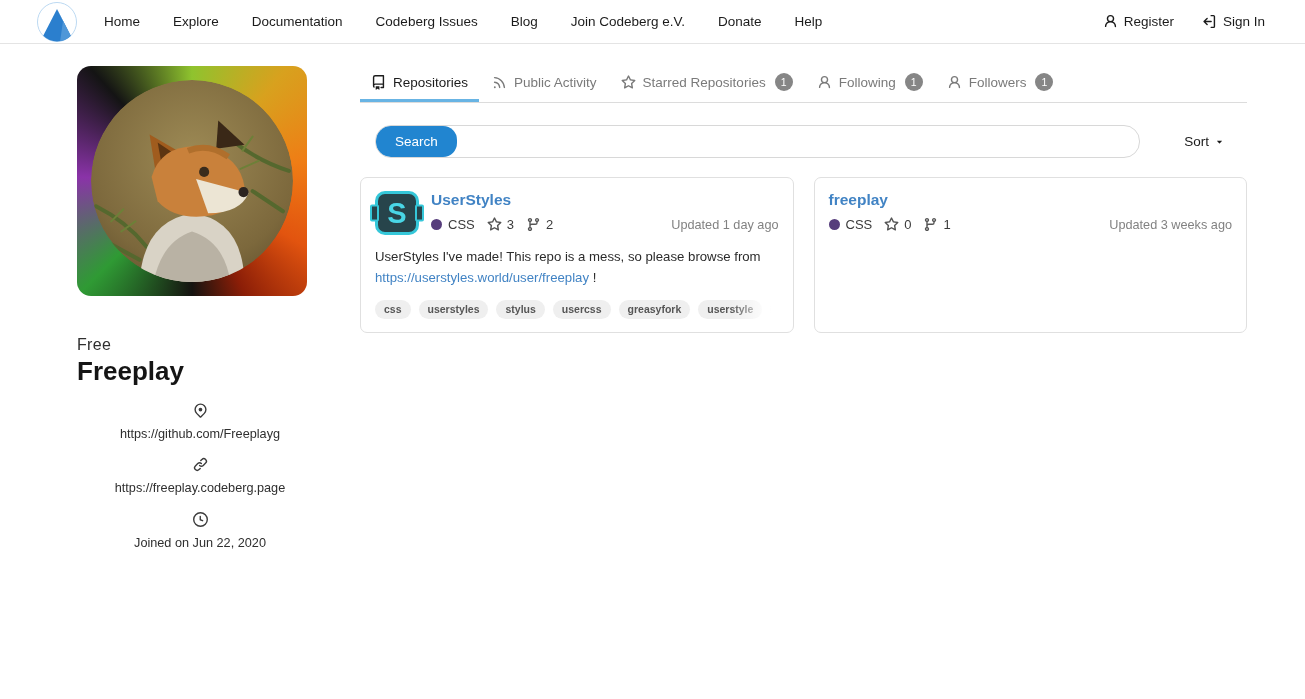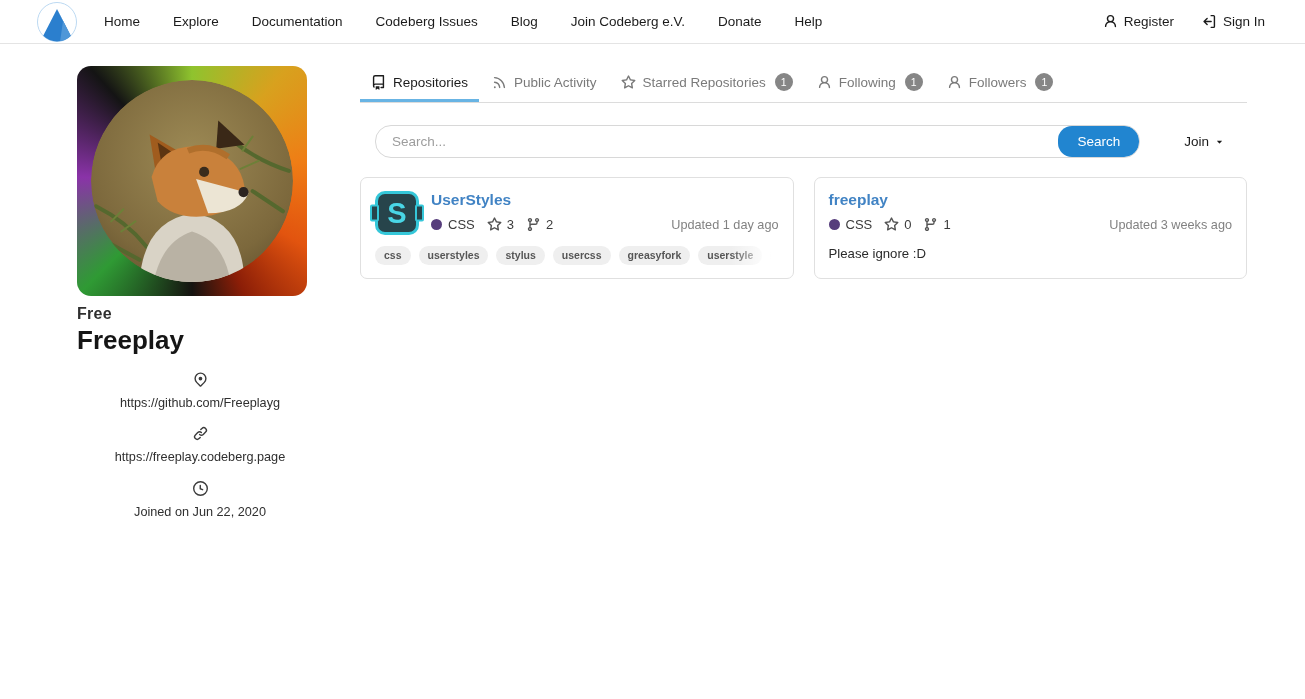--- a/index.html
+++ b/index.html
@@ -24,21 +24,21 @@
   .main { flex:1; min-width:0; }
 
   
   .avatar-frame { width:230px; height:230px; border-radius:14px; display:flex;
     align-items:center; justify-content:center;
     background:conic-gradient(from 0deg,
       #8fc32e 0deg, #d8a11e 40deg, #ef7d15 80deg, #e2540f 120deg,
       #8c1e07 155deg, #151310 180deg, #2f9a34 225deg, #8a33a8 272deg,
       #141414 318deg, #8fc32e 360deg); }
   .avatar-circle { width:202px; height:202px; border-radius:50%; overflow:hidden; }
-  .full-name { margin-top:9px; font-size:16px; color:#2f2f2f; letter-spacing:.3px;font-weight:bold; }
+  .full-name { margin-top:40px; font-size:16px; color:#2f2f2f; letter-spacing:.3px; }
   .username { margin-top:2px; font-size:26px; font-weight:bold; color:#151515; }
   .profile-row { display:flex; align-items:center; gap:9px; margin-top:16px;
                  font-size:12.7px; color:#2f2f2f;flex-direction:column; }
   .profile-row svg { width:15px; height:15px; fill:#3c3c3c; flex-shrink:0; }
   .bio { margin-top:19px; font-size:13px; line-height:1.6; color:#2b2b2b; width:246px; }
   .joined-row { margin-top:17px; }
 
   
   .tabs { display:flex; align-items:center; border-bottom:1px solid #dcdcdc; }
   .tab { display:flex; align-items:center; gap:7px; padding:7px 11px 9px;
@@ -230,25 +230,24 @@
         <svg viewBox="0 0 16 16">
             <path d="M10.561 8.073a6.005 6.005 0 0 1 3.432 5.142.75.75 0 1 1-1.498.07 4.5 4.5 0 0 0-8.99 0 .75.75 0 0 1-1.498-.07 6.004 6.004 0 0 1 3.431-5.142 3.999 3.999 0 1 1 5.123 0ZM10.5 5a2.5 2.5 0 1 0-5 0 2.5 2.5 0 0 0 5 0Z"></path>
           </svg>
         <span>Followers</span>
         <span class="count-badge">1</span>
       </div>
     </div>
 
     <div class="search-row">
       <div class="search-group">
-        <input class="search-input" type="text" placeholder="Search..." style="">
         <button class="search-btn">Search</button>
       </div>
       <div class="sort">
-        <span>Join</span>
+        <span>Sort</span>
         <svg viewBox="0 0 16 16">
             <path d="m4.427 7.427 3.396 3.396a.25.25 0 0 0 .354 0l3.396-3.396A.25.25 0 0 0 11.396 7H4.604a.25.25 0 0 0-.177.427Z"></path>
           </svg>
       </div>
     </div>
 
     <div class="cards">
 
       <div class="card">
         <div class="repo-head">
@@ -265,20 +264,22 @@
                 </svg>
               <span>3</span>
               <svg class="meta-ico" viewBox="0 0 16 16">
                   <path d="M9.5 3.25a2.25 2.25 0 1 1 3 2.122V6A2.5 2.5 0 0 1 10 8.5H6a1 1 0 0 0-1 1v1.128a2.251 2.251 0 1 1-1.5 0V5.372a2.25 2.25 0 1 1 1.5 0v1.836A2.493 2.493 0 0 1 6 7h4a1 1 0 0 0 1-1v-.628A2.25 2.25 0 0 1 9.5 3.25Zm-6 0a.75.75 0 1 0 1.5 0 .75.75 0 0 0-1.5 0Zm8.25-.75a.75.75 0 1 0 0 1.5.75.75 0 0 0 0-1.5ZM4.25 12a.75.75 0 1 0 0 1.5.75.75 0 0 0 0-1.5Z"></path>
                 </svg>
               <span>2</span>
               <span class="updated">Updated 1 day ago</span>
             </div>
           </div>
         </div>
+        <p class="repo-desc"><span>UserStyles I've made! This repo is a mess, so please browse from</span>
+          <a class="desc-link">https://userstyles.world/user/freeplay</a><span> !</span></p>
         <div class="topics">
           <span class="topic">css</span>
           <span class="topic">userstyles</span>
           <span class="topic">stylus</span>
           <span class="topic">usercss</span>
           <span class="topic">greasyfork</span>
           <span class="topic">userstyle</span>
           <span class="topic">cascading-style-sheets</span>
         </div>
       </div>
@@ -295,18 +296,17 @@
                 </svg>
               <span>0</span>
               <svg class="meta-ico" viewBox="0 0 16 16">
                   <path d="M9.5 3.25a2.25 2.25 0 1 1 3 2.122V6A2.5 2.5 0 0 1 10 8.5H6a1 1 0 0 0-1 1v1.128a2.251 2.251 0 1 1-1.5 0V5.372a2.25 2.25 0 1 1 1.5 0v1.836A2.493 2.493 0 0 1 6 7h4a1 1 0 0 0 1-1v-.628A2.25 2.25 0 0 1 9.5 3.25Zm-6 0a.75.75 0 1 0 1.5 0 .75.75 0 0 0-1.5 0Zm8.25-.75a.75.75 0 1 0 0 1.5.75.75 0 0 0 0-1.5ZM4.25 12a.75.75 0 1 0 0 1.5.75.75 0 0 0 0-1.5Z"></path>
                 </svg>
               <span>1</span>
               <span class="updated">Updated 3 weeks ago</span>
             </div>
           </div>
         </div>
-        <p class="repo-desc"><span>Please ignore :D</span></p>
       </div>
 
     </div>
   </section>
 </div>
 
 </body></html>

